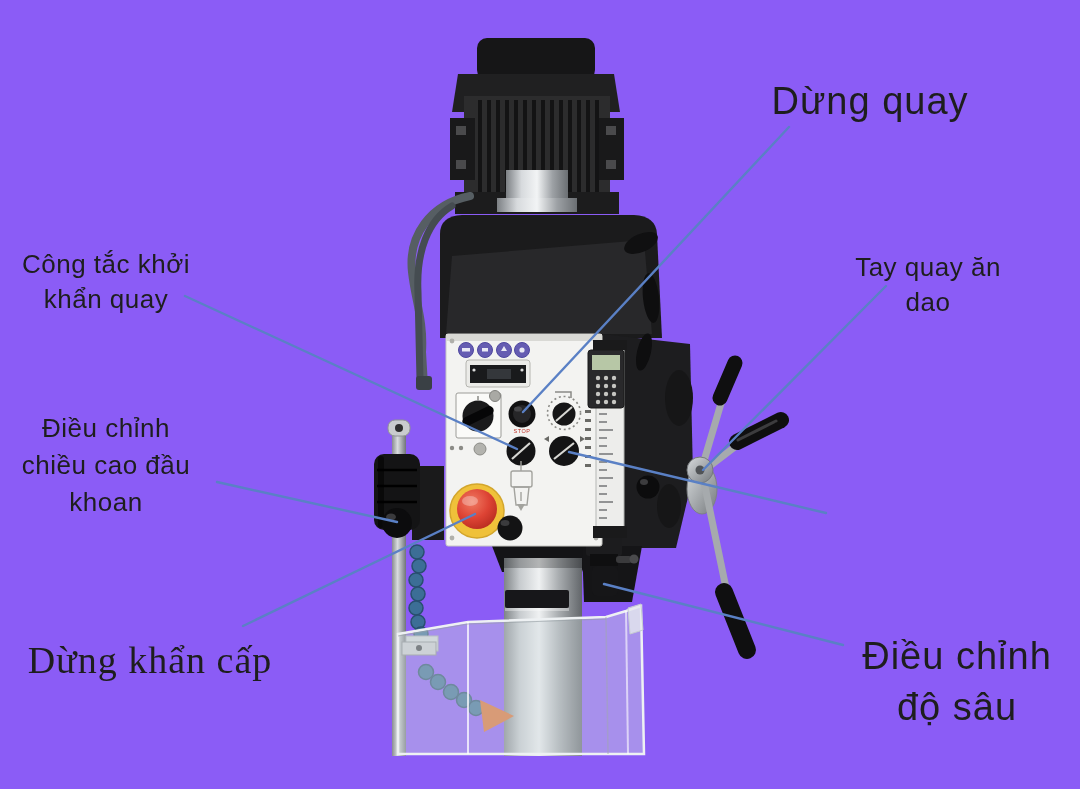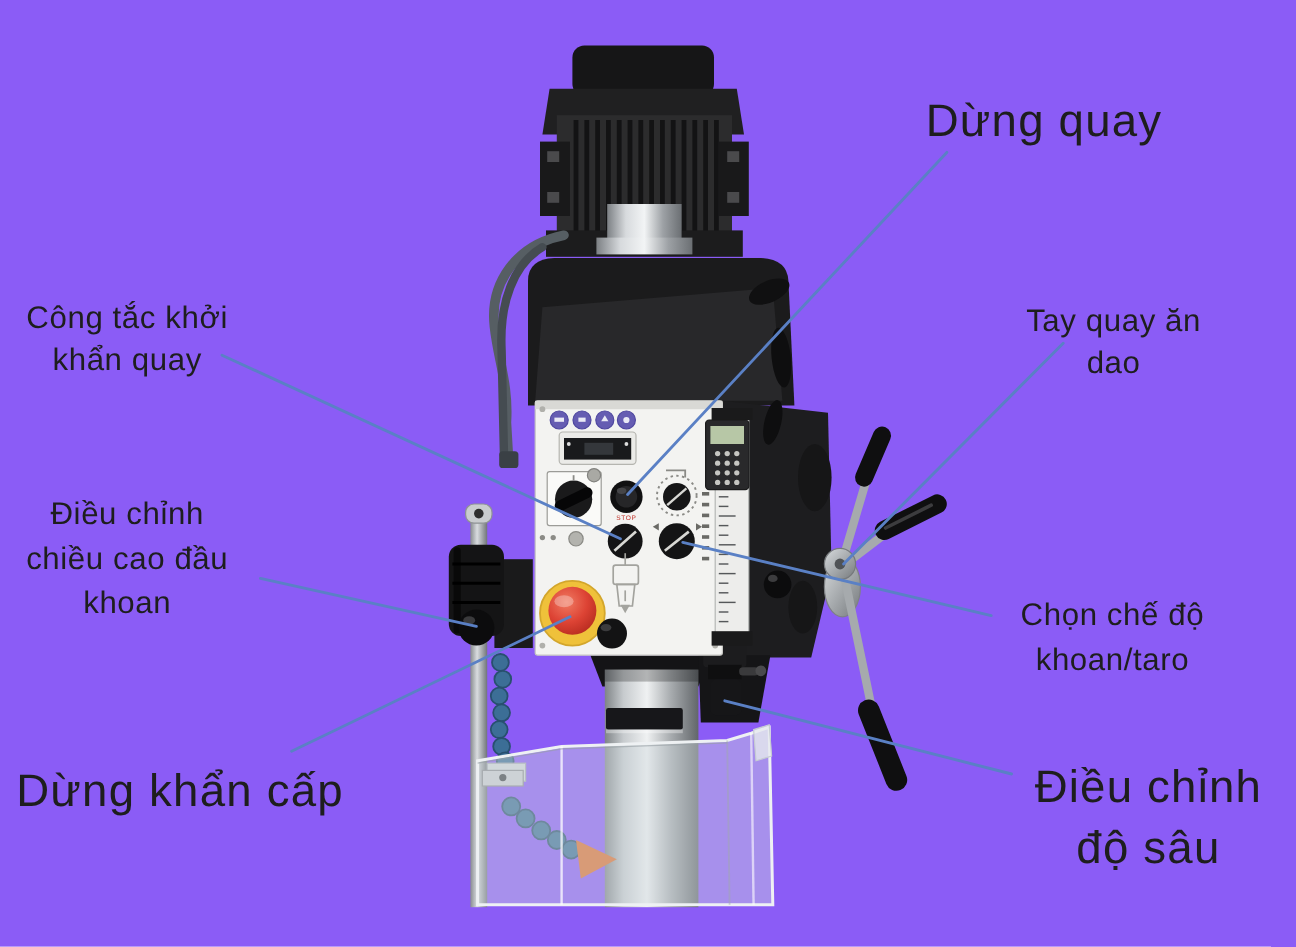--- a/index.html
+++ b/index.html
@@ -12,21 +12,21 @@
     position:absolute;text-align:center;white-space:pre-line;
     color:#1e1e1e;letter-spacing:0.5px;line-height:1.35;
   }
   .label.small{font-size:26px;}
   .label.large{font-size:38px;letter-spacing:1px;}
   #label-dung-quay{left:758px;top:76px;width:224px;}
   #label-cong-tac{left:8px;top:247px;width:196px;}
   #label-tay-quay{left:826px;top:250px;width:204px;}
   #label-chieu-cao{left:5px;top:410px;width:202px;line-height:1.42;}
   #label-chon-che-do{left:822px;top:494px;width:210px;line-height:1.42;}
-  #label-dung-khan-cap{left:4px;top:635px;width:292px;}
+  #label-dung-khan-cap{left:4px;top:635px;width:292px;font-family:Liberation Serif, serif;}
   #label-do-sau{left:845px;top:631px;width:224px;}
 </style>
 </head>
 <body>
 
 <div class="canvas">
 
   <svg class="layer" width="1080" height="789" viewBox="0 0 1080 789">
     <defs>
       <linearGradient id="gChrome" x1="0" y1="0" x2="1" y2="0">
@@ -332,20 +332,18 @@
   <div class="label small" id="label-cong-tac">Công tắc khởi
 khẩn quay</div>
 
   <div class="label small" id="label-tay-quay">Tay quay ăn
 dao</div>
 
   <div class="label small" id="label-chieu-cao">Điều chỉnh
 chiều cao đầu
 khoan</div>
 
-  <div class="label small" id="label-chon-che-do">Chọn chế độ
-khoan/taro</div>
 
   <div class="label large" id="label-dung-khan-cap">Dừng khẩn cấp</div>
 
   <div class="label large" id="label-do-sau">Điều chỉnh
 độ sâu</div>
 </div>
 
 </body></html>

